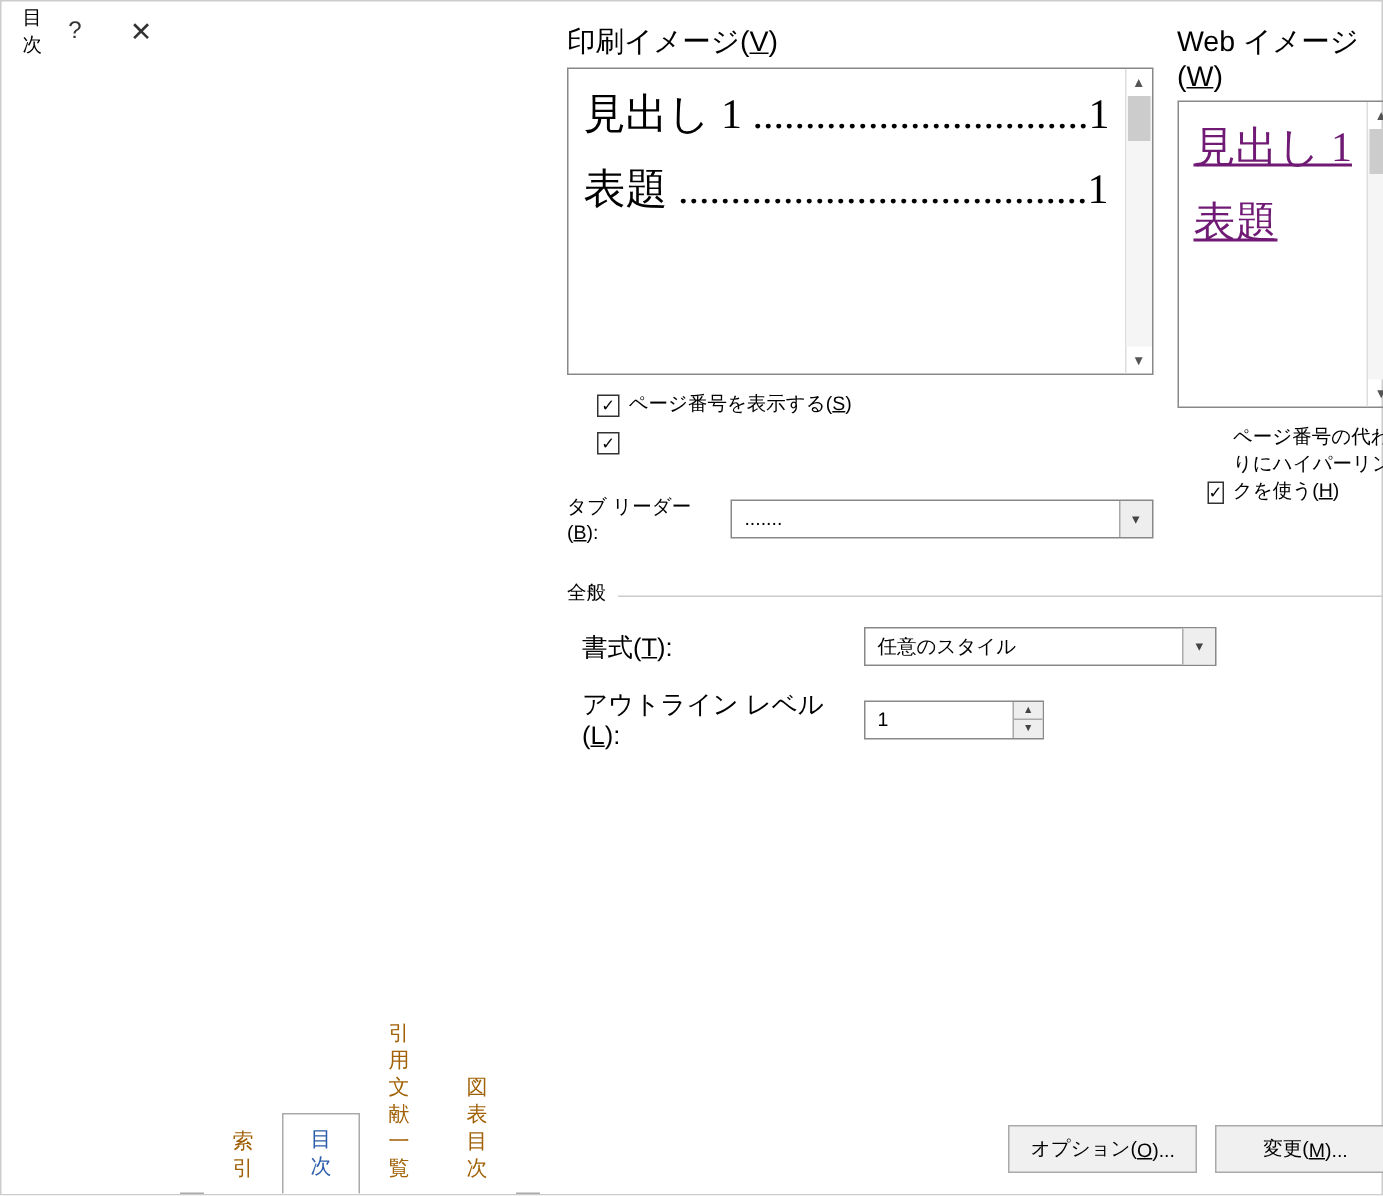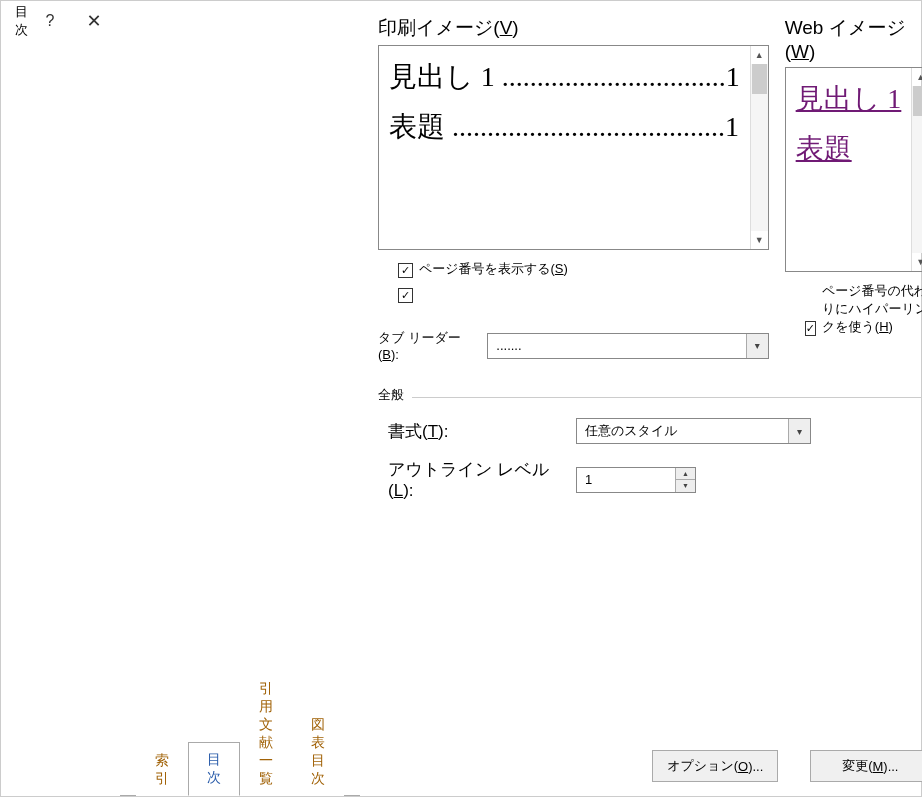--- a/index.html
+++ b/index.html
@@ -243,21 +243,20 @@
       min-width: 120px;
       height: 32px;
       border: 1px solid #aaa;
       background: #f0f0f0;
       display: flex;
       align-items: center;
       justify-content: center;
       cursor: pointer;
       font-size: 13px;
       padding: 0 14px;
-      margin-left: 20px;
     }
     .footer {
       display: flex;
       justify-content: flex-end;
       gap: 12px;
       padding: 14px 18px 18px;
     }
     .btn.primary {
       outline: 2px solid #c42;
       outline-offset: 0;

